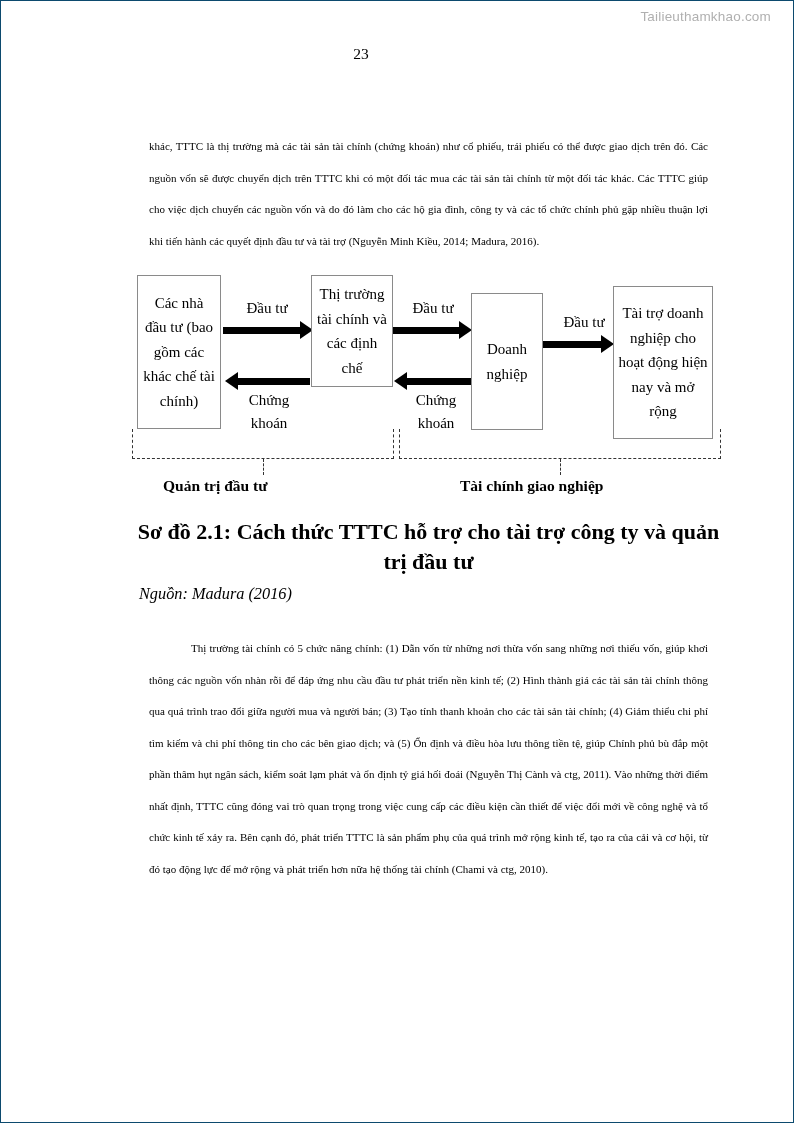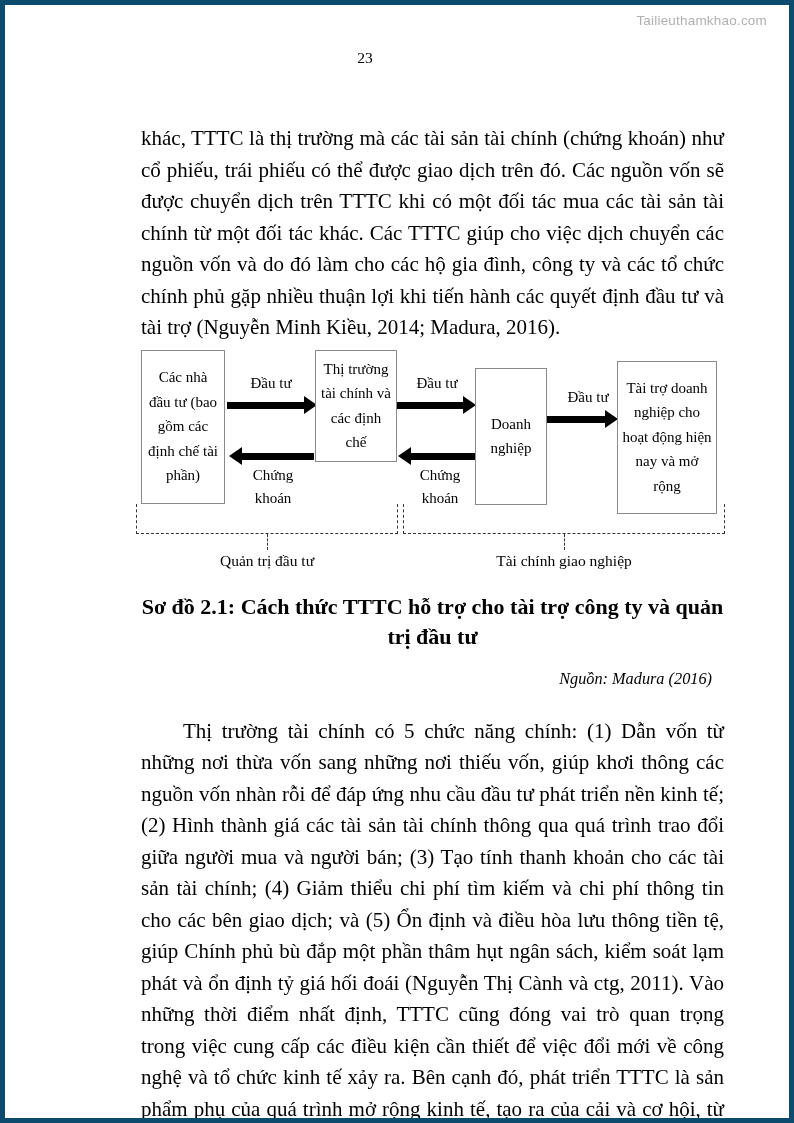--- a/index.html
+++ b/index.html
@@ -9,21 +9,21 @@
   }
   body {
     font-family: "Liberation Serif", "DejaVu Serif", serif;
     color: #000000;
   }
   .page {
     position: relative;
     width: 794px;
     height: 1123px;
     background: #ffffff;
-    border: 5px solid #0c4a6e;
+    border: 1px solid #0c4a6e;
     box-sizing: border-box;
     overflow: hidden;
   }
   .watermark {
     position: absolute;
     top: 8px;
     right: 22px;
     font-family: "Liberation Sans", "DejaVu Sans", sans-serif;
     font-size: 13.5px;
     color: #b0b0b0;
@@ -38,22 +38,22 @@
     text-align: center;
     font-size: 15.5px;
   }
   .content {
     position: absolute;
     left: 136px;
     top: 118px;
     width: 583px;
   }
   p.body {
-    margin: 0;
-    font-size: 21px;
+    margin: 12px;
+    font-size: 11px;
     line-height: 31.5px;
     text-align: justify;
     text-justify: inter-word;
     hyphens: none;
   }
   p.body.indent { text-indent: 42px; }
 
   
   .diagram {
     position: relative;
@@ -106,35 +106,34 @@
     box-sizing: border-box;
   }
   .bracket-tick {
     position: absolute;
     border-left: 1.4px dashed #333;
     height: 16px;
   }
   .group-label {
     position: absolute;
     font-family: "Liberation Serif", "DejaVu Serif", serif;
-    font-weight: normal;
+    font-weight: bold;
     font-size: 15.5px;
-    text-align: center;
+    text-align: left;
     white-space: nowrap;
   }
   .fig-caption {
     margin: 0;
     text-align: center;
     font-weight: bold;
     font-size: 22px;
     line-height: 30px;
   }
   .fig-source {
-    margin: 12px;
-    text-align: right;
+    margin: 2px;
     font-style: italic;
     font-size: 16.3px;
     line-height: 30px;
   }
   .spacer-6 { height: 6px; }
   .spacer-10 { height: 10px; }
 </style>
 </head>
 <body>
 
@@ -145,21 +144,21 @@
   <div class="page-number">23</div>
 
   <div class="content">
 
     <p class="body">khác, TTTC là thị trường mà các tài sản tài chính (chứng khoán) như cổ phiếu, trái phiếu có thể được giao dịch trên đó. Các nguồn vốn sẽ được chuyển dịch trên TTTC khi có một đối tác mua các tài sản tài chính từ một đối tác khác. Các TTTC giúp cho việc dịch chuyển các nguồn vốn và do đó làm cho các hộ gia đình, công ty và các tổ chức chính phủ gặp nhiều thuận lợi khi tiến hành các quyết định đầu tư và tài trợ (Nguyễn Minh Kiều, 2014; Madura, 2016).</p>
 
     <div class="spacer-6"></div>
 
     <div class="diagram" style="margin-left:-136px;">
 
-      <div class="dbox" style="left:136px; top:0px; width:84px; height:154px;">Các nhà đầu tư (bao gồm các định chế tài phần)</div>
+      <div class="dbox" style="left:136px; top:0px; width:84px; height:154px;">Các nhà đầu tư (bao gồm các khác chế tài chính)</div>
 
       <div class="arrow-label" style="left:226px; top:22px; width:80px;">Đầu tư</div>
       <div class="arrow" style="left:222px; top:52px; width:77px;"></div>
       <div class="arrow-head right" style="left:299px; top:46px;"></div>
 
       <div class="arrow" style="left:237px; top:103px; width:72px;"></div>
       <div class="arrow-head left" style="left:224px; top:97px;"></div>
       <div class="arrow-label two-line" style="left:232px; top:114px; width:72px;">Chứng khoán</div>
 
       <div class="dbox" style="left:310px; top:0px; width:82px; height:112px;">Thị trường tài chính và các định chế</div>

